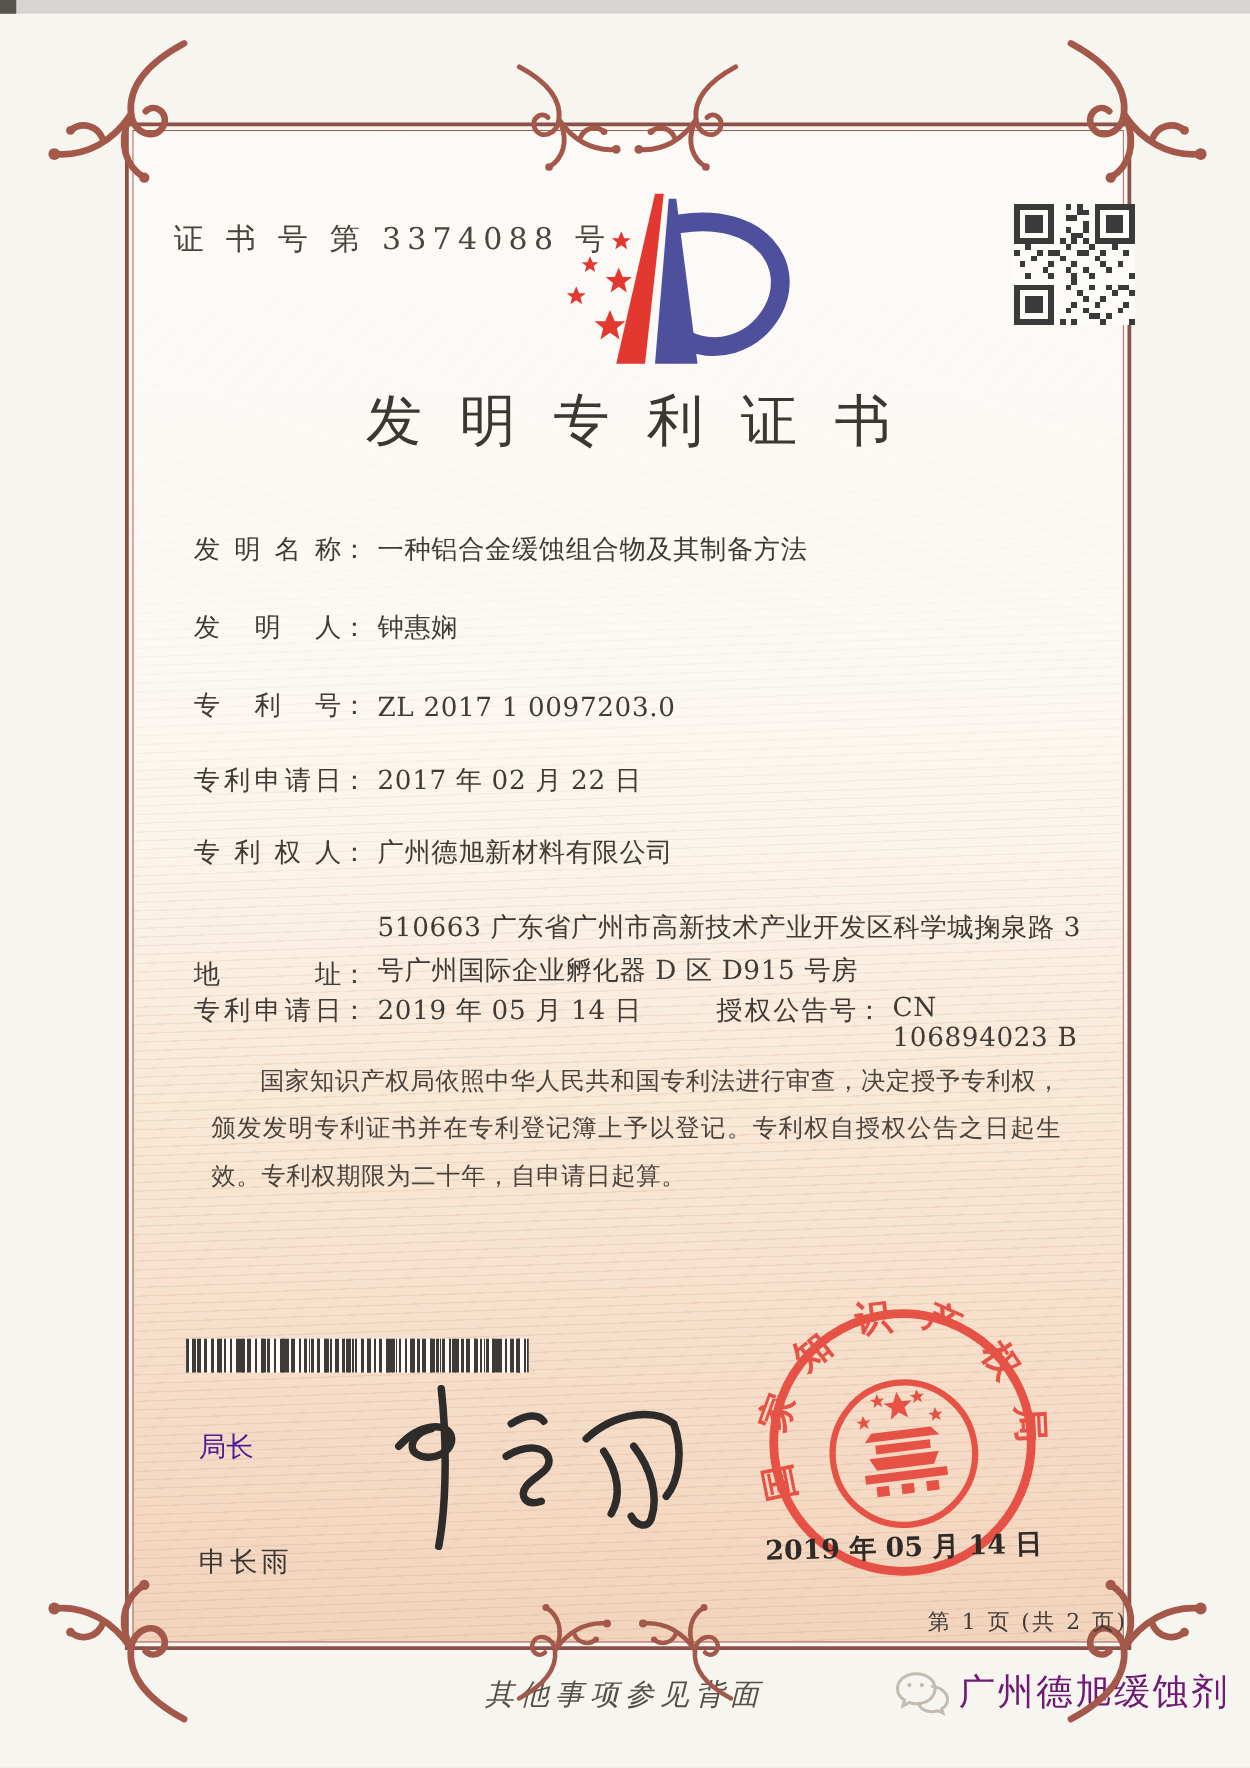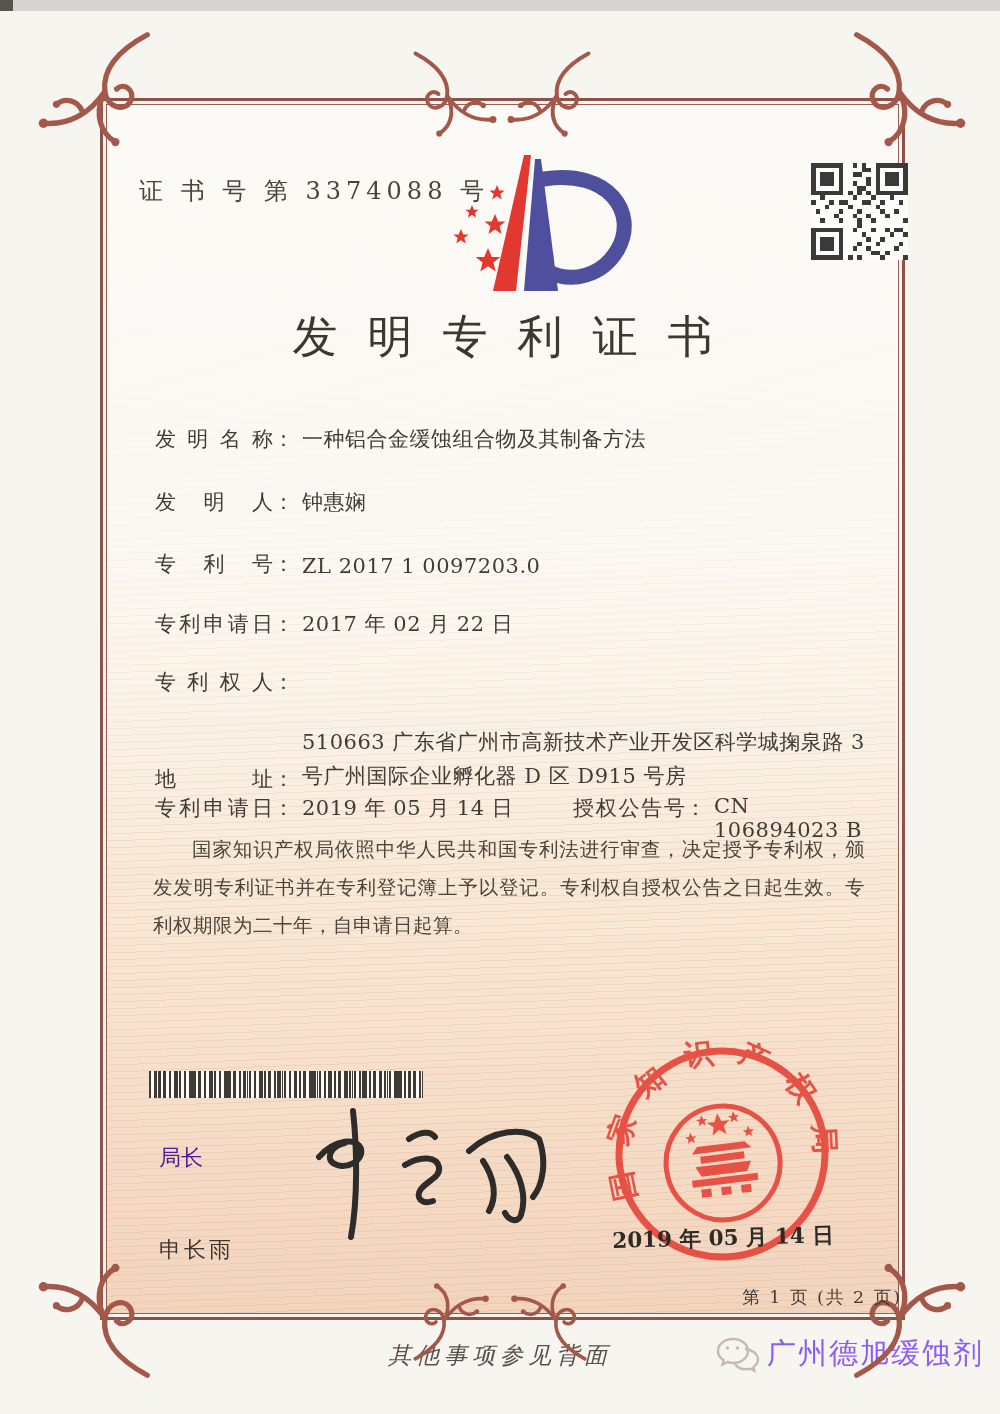--- a/index.html
+++ b/index.html
@@ -35,21 +35,21 @@
              font-size:21px;color:#413b35;}
   .flabel{display:inline-block;width:118px;text-align:justify;text-align-last:justify;flex:none;}
   .fcolon{flex:none;margin-right:8px;}
   .fvalue{letter-spacing:0.5px;}
   .addr-value{width:580px;line-height:1.6;}
   .grant-pair2{position:absolute;left:418px;top:0;display:flex;}
   .grant-pair2 .flabel{width:112px;}
 
   .paras{position:absolute;left:50px;top:730px;width:712px;font-size:19.5px;
          line-height:1.95;color:#4b443d;text-align:justify;letter-spacing:0.5px;}
-  .paras p{margin:0;text-indent:2em;font-family:Liberation Serif, serif;}
+  .paras p{margin:16px;text-indent:2em;font-family:Liberation Serif, serif;}
 
   .barcode{position:absolute;left:46px;top:970px;width:274px;height:27px;
     background:
       repeating-linear-gradient(90deg,#3e3a36 0 2px,rgba(0,0,0,0) 2px 5px),
       repeating-linear-gradient(90deg,#3e3a36 0 1px,rgba(0,0,0,0) 1px 7px),
       repeating-linear-gradient(90deg,rgba(0,0,0,0) 0 9px,#3e3a36 9px 12px,rgba(0,0,0,0) 12px 17px);
     background-color:#fdfbf7;}
 
   .director-title{position:absolute;left:56px;top:1042px;font-size:22px;color:#4c1d95;
                   font-family:"DejaVu Sans","Liberation Sans",sans-serif;}
@@ -60,21 +60,21 @@
   .seal{position:absolute;left:498px;top:932px;width:242px;height:242px;}
   .seal-date{position:absolute;left:492px;top:1122px;width:256px;text-align:center;
              font-size:21.5px;font-weight:bold;color:#2d2a27;transform:rotate(-1.5deg);}
 
   .page-info{position:absolute;left:0;top:1184px;width:100%;text-align:right;
              font-size:17.5px;color:#3f3a35;letter-spacing:2px;}
 
   .back-note{position:absolute;left:0;top:1340px;width:100%;text-align:center;
              font-size:23px;font-style:italic;letter-spacing:5px;color:#57504a;}
   .watermark{position:absolute;right:16px;top:1334px;display:flex;align-items:center;gap:6px;}
-  .watermark-text{font-size:29px;color:#8b5cf6;letter-spacing:2px;
+  .watermark-text{font-size:29px;color:#701a75;letter-spacing:2px;
                   font-family:Liberation Sans, sans-serif;text-align:right;}
   .wm-icon{width:46px;height:38px;}
 </style>
 </head>
 <body>
 
 <div class="page">
 
   <div class="top-strip"></div>
   <div class="top-strip-square"></div>
@@ -182,20 +182,21 @@
         <span class="fvalue">ZL 2017 1 0097203.0</span>
       </div>
       <div class="field-row" style="top:509px">
         <span class="flabel">专利申请日</span>
           <span class="fcolon">：</span>
         <span class="fvalue">2017 年 02 月 22 日</span>
       </div>
       <div class="field-row" style="top:567px">
         <span class="flabel">专利权人</span>
           <span class="fcolon">：</span>
+        <span class="fvalue">广州德旭新材料有限公司</span>
       </div>
       <div class="field-row" style="top:625px">
         <span class="flabel">地址</span>
           <span class="fcolon">：</span>
         <span class="fvalue addr-value">510663 广东省广州市高新技术产业开发区科学城掬泉路 3 号广州国际企业孵化器 D 区 D915 号房</span>
       </div>
       <div class="field-row" style="top:693px;width:710px">
         <span class="flabel">专利申请日</span>
           <span class="fcolon">：</span>
         <span class="fvalue">2019 年 05 月 14 日</span>

